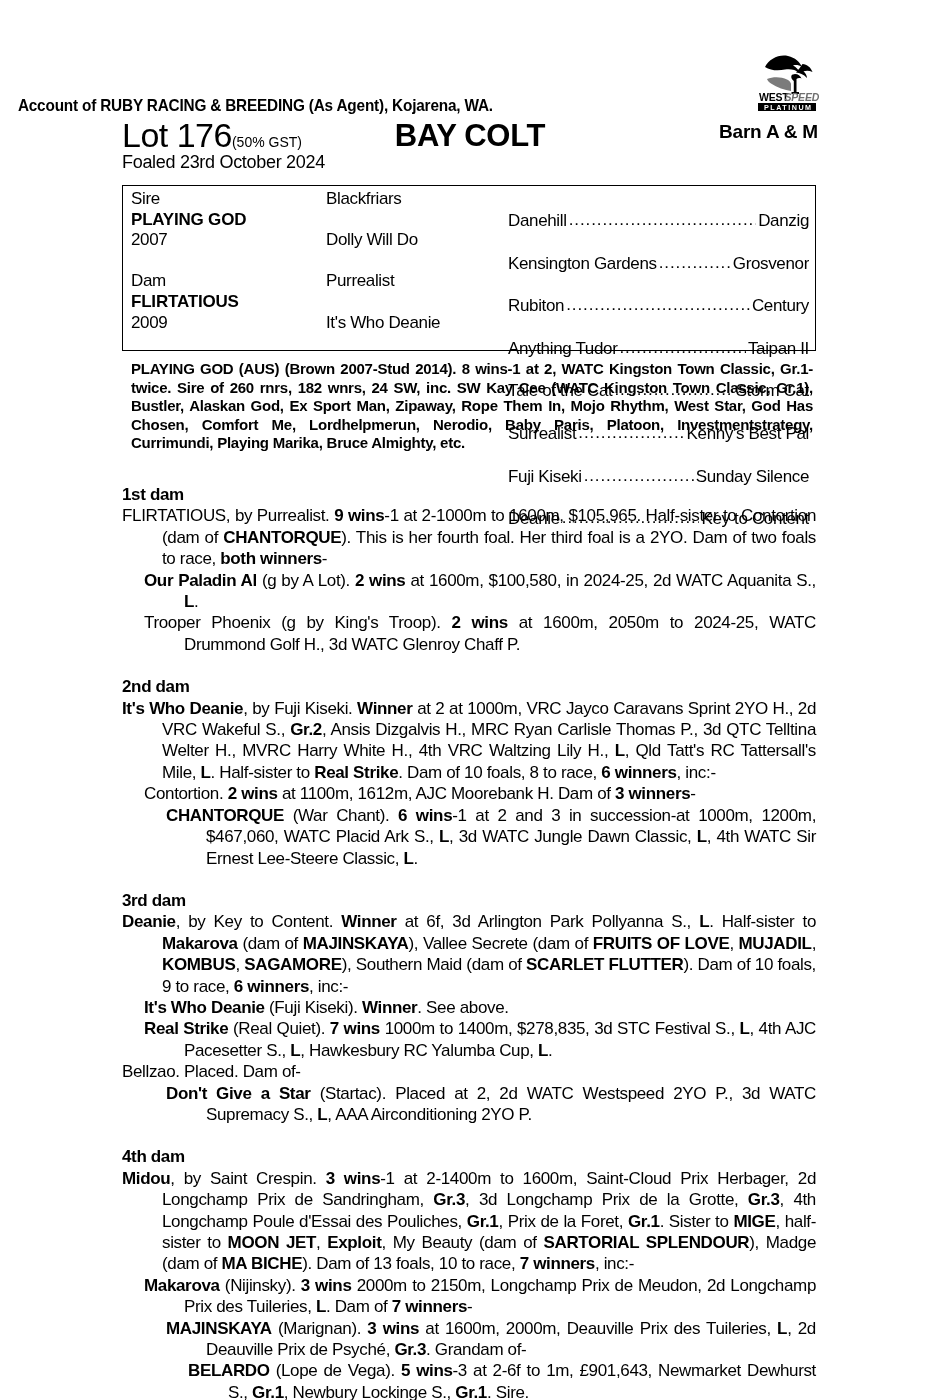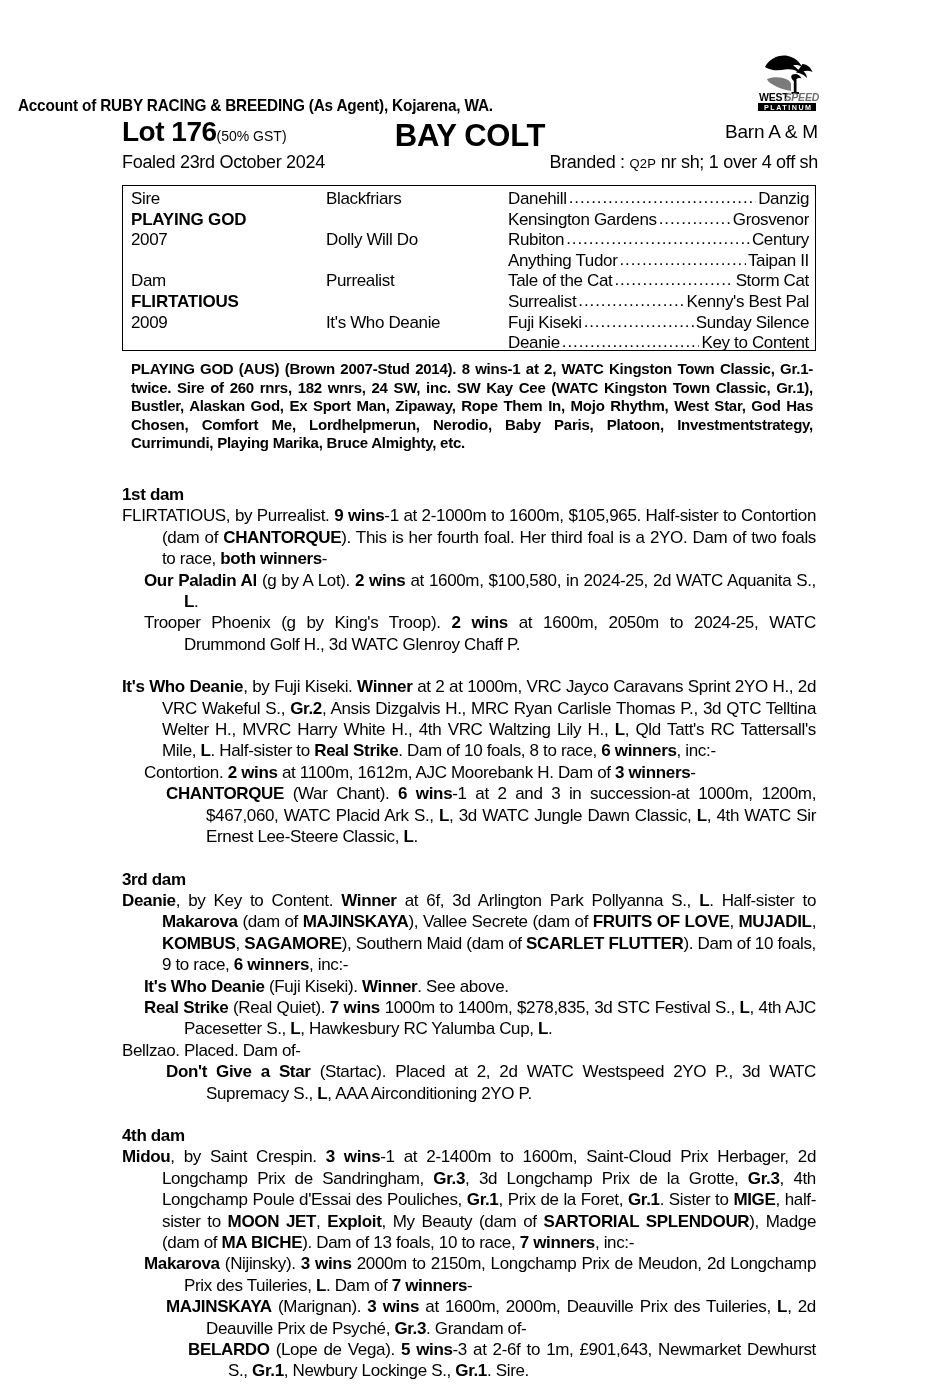--- a/index.html
+++ b/index.html
@@ -21,48 +21,48 @@
     position:absolute; left:0; top:96px; width:938px;
     font-weight:bold; font-size:16.5px;
     letter-spacing:-0.2px;
   }
   .account span{display:inline-block;transform:scaleX(0.93);transform-origin:center;}
 
   .lotrow{
     position:absolute; left:122px; top:118px; width:696px; height:32px;
   }
   .lot-left{position:absolute;left:0;top:-2px;white-space:nowrap;}
-  .lot-num{font-size:28px;font-weight:bold;letter-spacing:-0.5px;}
+  .lot-num{font-size:34px;font-weight:normal;letter-spacing:-0.5px;}
   .lot-gst{font-size:14px;font-weight:normal;}
   .lot-mid{
     position:absolute;left:0;right:0;top:0;text-align:center;
     font-size:31px;font-weight:bold;letter-spacing:-0.3px;
   }
-  .lot-right{position:absolute;right:0;top:3px;font-size:19px;font-weight:normal;letter-spacing:-0.2px;}
+  .lot-right{position:absolute;right:0;top:3px;font-size:19px;font-weight:bold;letter-spacing:-0.2px;}
 
   .foaledrow{
     position:absolute;left:122px;top:152px;width:696px;height:26px;font-size:18px;
   }
   .foaled{position:absolute;left:0;top:0;letter-spacing:-0.3px;}
   .branded{position:absolute;right:0;top:0;letter-spacing:-0.3px;white-space:nowrap;}
   .brandmark{font-size:13px;letter-spacing:0.2px;}
 
   
   .ped{
     position:absolute; left:122px; top:185px; width:694px; height:166px;
     border:1.6px solid #000; box-sizing:border-box;
   }
   .ped-inner{position:relative;width:100%;height:100%;}
   .ped-col1{position:absolute;left:8px;top:3px;width:190px;}
   .ped-col2{position:absolute;left:203px;top:3px;width:180px;}
   .ped-col3{position:absolute;left:385px;top:3px;right:6px;}
   .ped-line{height:20.6px;font-size:17px;line-height:20.6px;letter-spacing:-0.35px;white-space:nowrap;overflow:hidden;}
   .ped-line.b{font-weight:bold;letter-spacing:-0.2px;}
   .ped-line.blank{visibility:hidden;}
-  .dotline{display:flex;align-items:baseline;width:100%;}
+  .dotline{display:flex;align-items:baseline;width:100%;margin-top:22px;}
   .dotline .nm{flex:0 0 auto;}
   .dotline .dots{
     flex:1 1 auto; overflow:hidden; white-space:nowrap;
     margin:0 2px; font-size:17px; color:#000; letter-spacing:0.9px;
     position:relative; top:-1px;
   }
   .dotline .gp{flex:0 0 auto;}
 
   
   .sirepara{
@@ -115,21 +115,20 @@
   <div class="lotrow">
     <div class="lot-left">
       <span class="lot-num">Lot 176</span><span class="lot-gst">(50% GST)</span>
     </div>
     <div class="lot-mid">BAY COLT</div>
     <div class="lot-right">Barn A &amp; M</div>
   </div>
 
   <div class="foaledrow">
     <div class="foaled">Foaled 23rd October 2024</div>
-    <div class="branded"><span>Branded : </span><span class="brandmark">Q2P</span><span> nr sh; 1 over 4 off sh</span></div>
   </div>
 
   <div class="ped">
     <div class="ped-inner">
       <div class="ped-col1" id="pedcol1">
           <div class="ped-line">Sire</div>
           <div class="ped-line b">PLAYING GOD</div>
           <div class="ped-line">2007</div>
           <div class="ped-line blank">&nbsp;</div>
           <div class="ped-line">Dam</div>
@@ -193,20 +192,21 @@
   </div>
 
   <div class="sirepara" id="sirepara">PLAYING GOD (AUS) (Brown 2007-Stud 2014). 8 wins-1 at 2, WATC Kingston Town Classic, Gr.1-twice. Sire of 260 rnrs, 182 wnrs, 24 SW, inc. SW Kay Cee (WATC Kingston Town Classic, Gr.1), Bustler, Alaskan God, Ex Sport Man, Zipaway, Rope Them In, Mojo Rhythm, West Star, God Has Chosen, Comfort Me, Lordhelpmerun, Nerodio, Baby Paris, Platoon, Investmentstrategy, Currimundi, Playing Marika, Bruce Almighty, etc.</div>
 
   <div class="body" id="bodyroot">
       <div class="damhead">1st dam</div>
       <p class="e i0h">FLIRTATIOUS, by Purrealist. <b>9 wins</b>-1 at 2-1000m to 1600m, $105,965. Half-sister to Contortion (dam of <b>CHANTORQUE</b>). This is her fourth foal. Her third foal is a 2YO. Dam of two foals to race, <b>both winners</b>-</p>
       <p class="e i1h"><b>Our Paladin Al</b> (g by A Lot). <b>2 wins</b> at 1600m, $100,580, in 2024-25, 2d WATC Aquanita S., <b>L</b>.</p>
       <p class="e i1h">Trooper Phoenix (g by King's Troop). <b>2 wins</b> at 1600m, 2050m to 2024-25, WATC Drummond Golf H., 3d WATC Glenroy Chaff P.</p>
       <div class="gap"></div>
+      <div class="damhead">2nd dam</div>
       <p class="e i0h"><b>It's Who Deanie</b>, by Fuji Kiseki. <b>Winner</b> at 2 at 1000m, VRC Jayco Caravans Sprint 2YO H., 2d VRC Wakeful S., <b>Gr.2</b>, Ansis Dizgalvis H., MRC Ryan Carlisle Thomas P., 3d QTC Telltina Welter H., MVRC Harry White H., 4th VRC Waltzing Lily H., <b>L</b>, Qld Tatt's RC Tattersall's Mile, <b>L</b>. Half-sister to <b>Real Strike</b>. Dam of 10 foals, 8 to race, <b>6 winners</b>, inc:-</p>
       <p class="e i1h">Contortion. <b>2 wins</b> at 1100m, 1612m, AJC Moorebank H. Dam of <b>3 winners</b>-</p>
       <p class="e i2h"><b>CHANTORQUE </b>(War Chant). <b>6 wins</b>-1 at 2 and 3 in succession-at 1000m, 1200m, $467,060, WATC Placid Ark S., <b>L</b>, 3d WATC Jungle Dawn Classic, <b>L</b>, 4th WATC Sir Ernest Lee-Steere Classic, <b>L</b>.</p>
       <div class="gap"></div>
       <div class="damhead">3rd dam</div>
       <p class="e i0h"><b>Deanie</b>, by Key to Content. <b>Winner</b> at 6f, 3d Arlington Park Pollyanna S., <b>L</b>. Half-sister to <b>Makarova</b> (dam of <b>MAJINSKAYA</b>), Vallee Secrete (dam of <b>FRUITS OF LOVE</b>, <b>MUJADIL</b>, <b>KOMBUS</b>, <b>SAGAMORE</b>), Southern Maid (dam of <b>SCARLET FLUTTER</b>). Dam of 10 foals, 9 to race, <b>6 winners</b>, inc:-</p>
       <p class="e i1h"><b>It's Who Deanie</b> (Fuji Kiseki). <b>Winner</b>. See above.</p>
       <p class="e i1h"><b>Real Strike</b> (Real Quiet). <b>7 wins</b> 1000m to 1400m, $278,835, 3d STC Festival S., <b>L</b>, 4th AJC Pacesetter S., <b>L</b>, Hawkesbury RC Yalumba Cup, <b>L</b>.</p>
       <p class="e i0h">Bellzao. Placed. Dam of-</p>
       <p class="e i2h"><b>Don't Give a Star </b>(Startac). Placed at 2, 2d WATC Westspeed 2YO P., 3d WATC Supremacy S., <b>L</b>, AAA Airconditioning 2YO P.</p>

